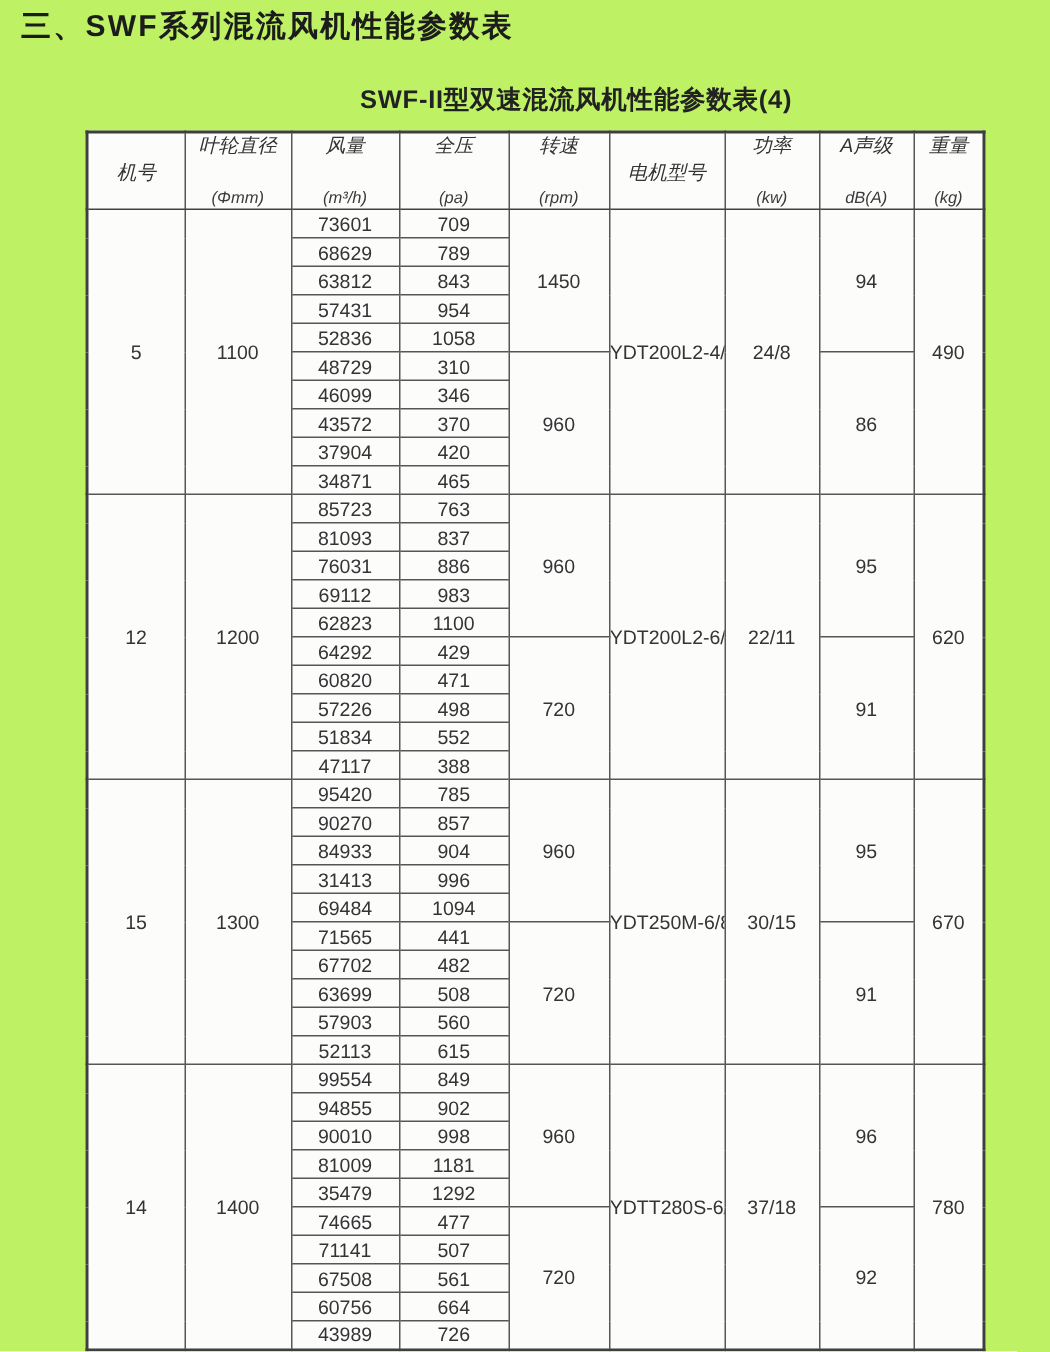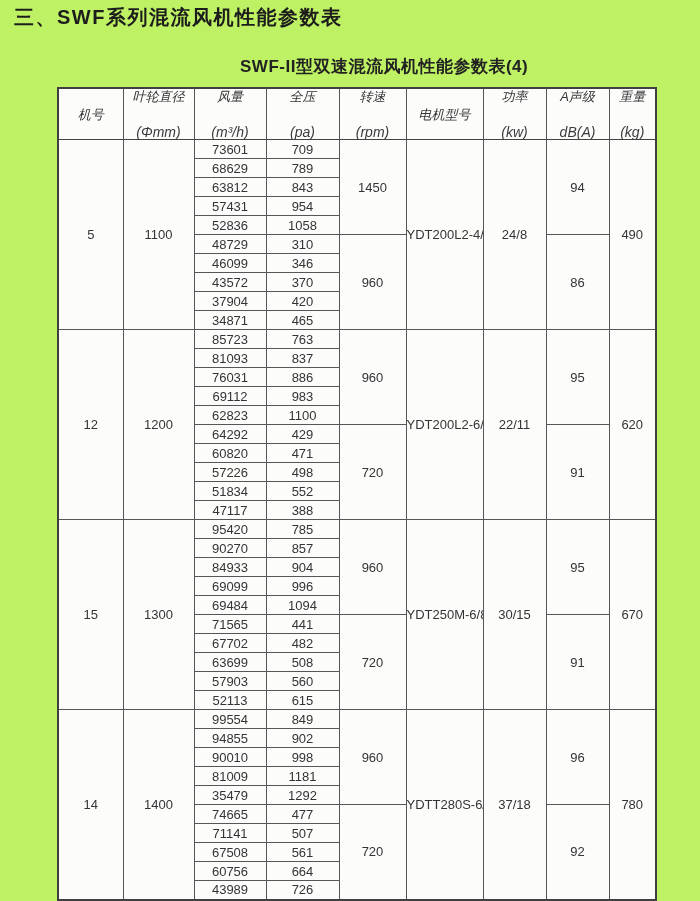--- a/index.html
+++ b/index.html
@@ -57,21 +57,21 @@
     white-space: nowrap;
   }
   table.params thead tr { height: 45px; }
   table.params tbody tr { height: 19px; }
   table.params th .h-line1 {
     font-size: 13px;
     line-height: 15px;
     color: #333335;
   }
   table.params th .h-line2 {
-    font-size: 14px;
+    font-size: 11px;
     line-height: 13px;
     color: #3a3a3c;
     margin-top: 22px;
   }
   tr.block-start td { border-top-color: #424244; }
   table.params thead th { border-bottom-color: #424244; font-style: italic; }
 </style>
 </head>
 <body>
 
@@ -243,21 +243,21 @@
         </tr>
         <tr>
           <td>90270</td>
           <td>857</td>
         </tr>
         <tr>
           <td>84933</td>
           <td>904</td>
         </tr>
         <tr>
-          <td>69099</td>
+          <td>31413</td>
           <td>996</td>
         </tr>
         <tr>
           <td>69484</td>
           <td>1094</td>
         </tr>
         <tr>
           <td>71565</td>
           <td>441</td>
           <td rowspan="5">720</td>

